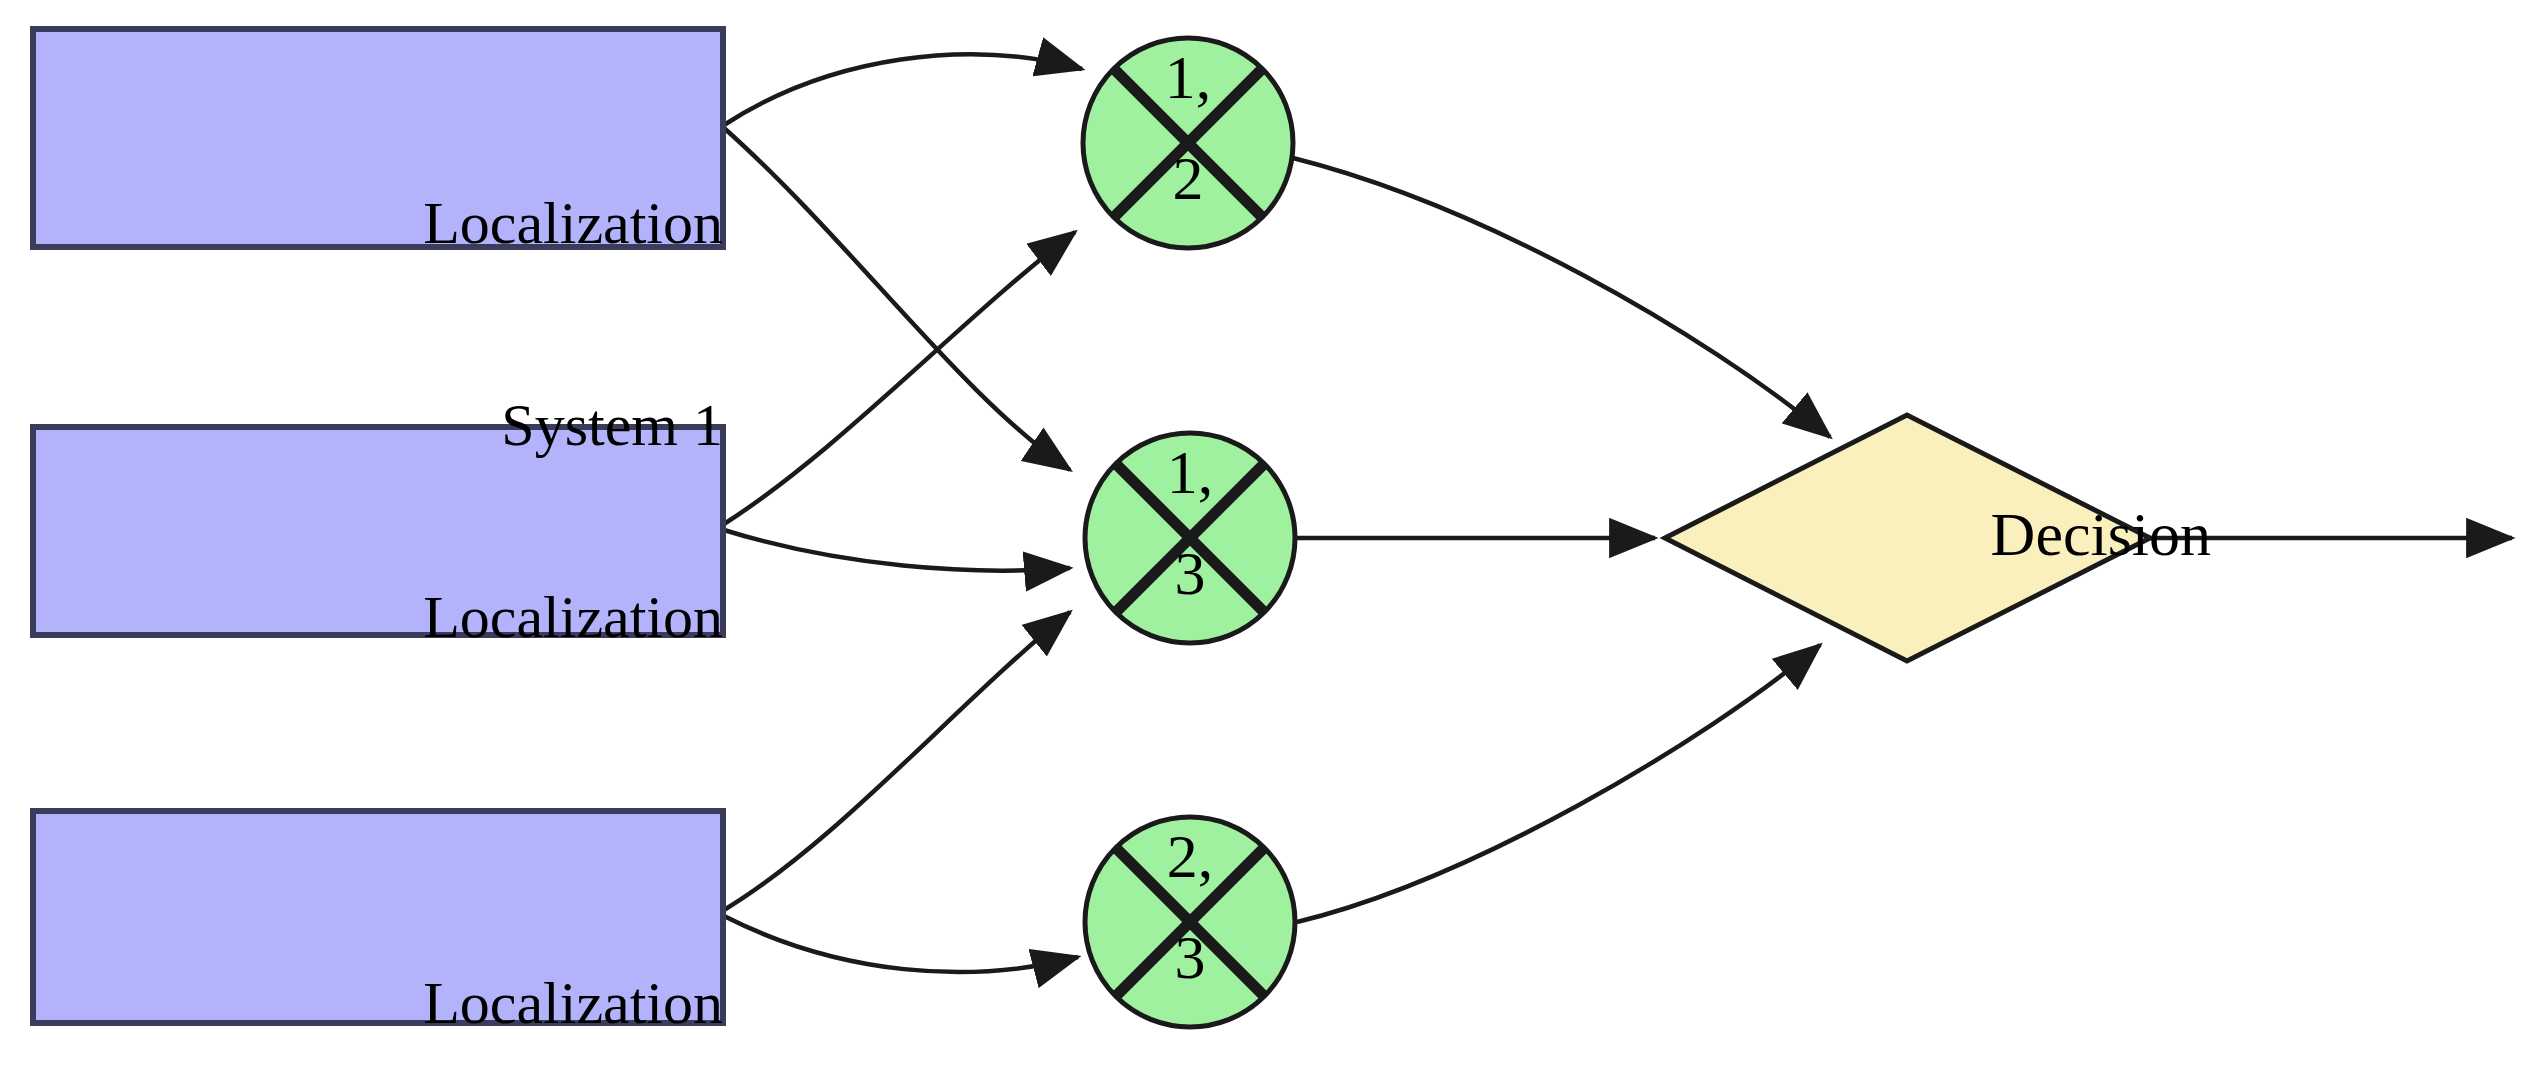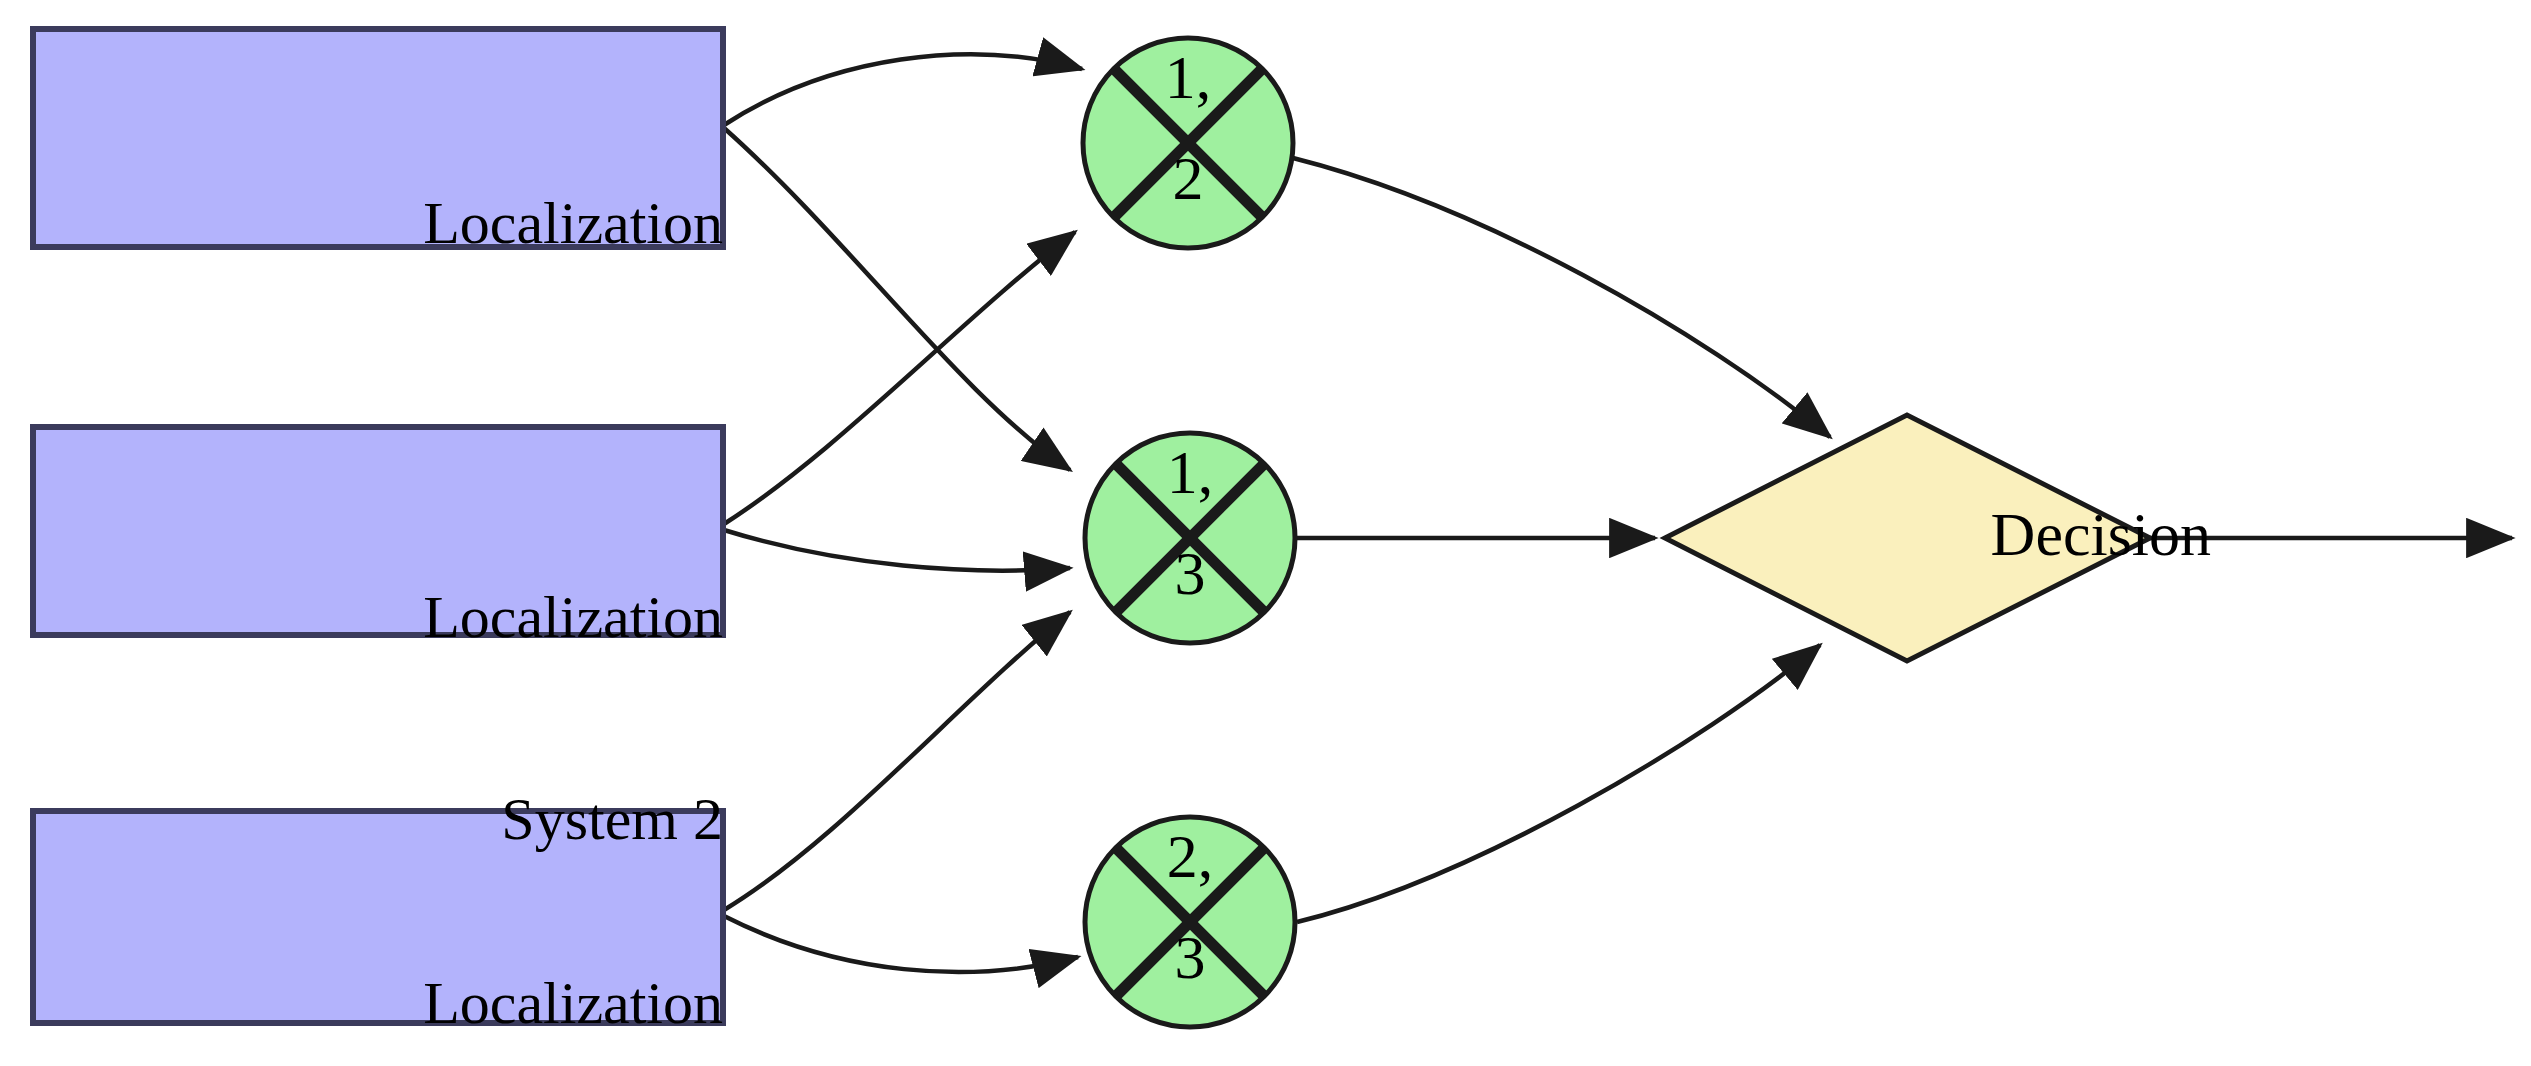--- a/index.html
+++ b/index.html
@@ -108,25 +108,25 @@
         <line x1="1115" y1="847" x2="1265" y2="997"></line>
         <line x1="1265" y1="847" x2="1115" y2="997"></line>
       </g>
     </g>
 
     <polygon points="1665,538 1907,415 2150,538 1907,661" fill="#faf0bd" stroke="#1a1a1a" stroke-width="5"></polygon>
   </svg>
 
   <div class="node-label box-label" style="left:33px; top:56px; width:690px;">
     <div>Localization</div>
+    <div>System 1</div>
   </div>
 
   <div class="node-label box-label" style="left:33px; top:450px; width:690px;">
     <div>Localization</div>
-    <div>System 2</div>
   </div>
 
   <div class="node-label box-label" style="left:33px; top:836px; width:690px;">
     <div>Localization</div>
     
   </div>
 
   <div class="circle-num" style="left:1138px; top:42px; width:100px;">1,</div>
   <div class="circle-num" style="left:1138px; top:143px; width:100px;">2</div>
 

